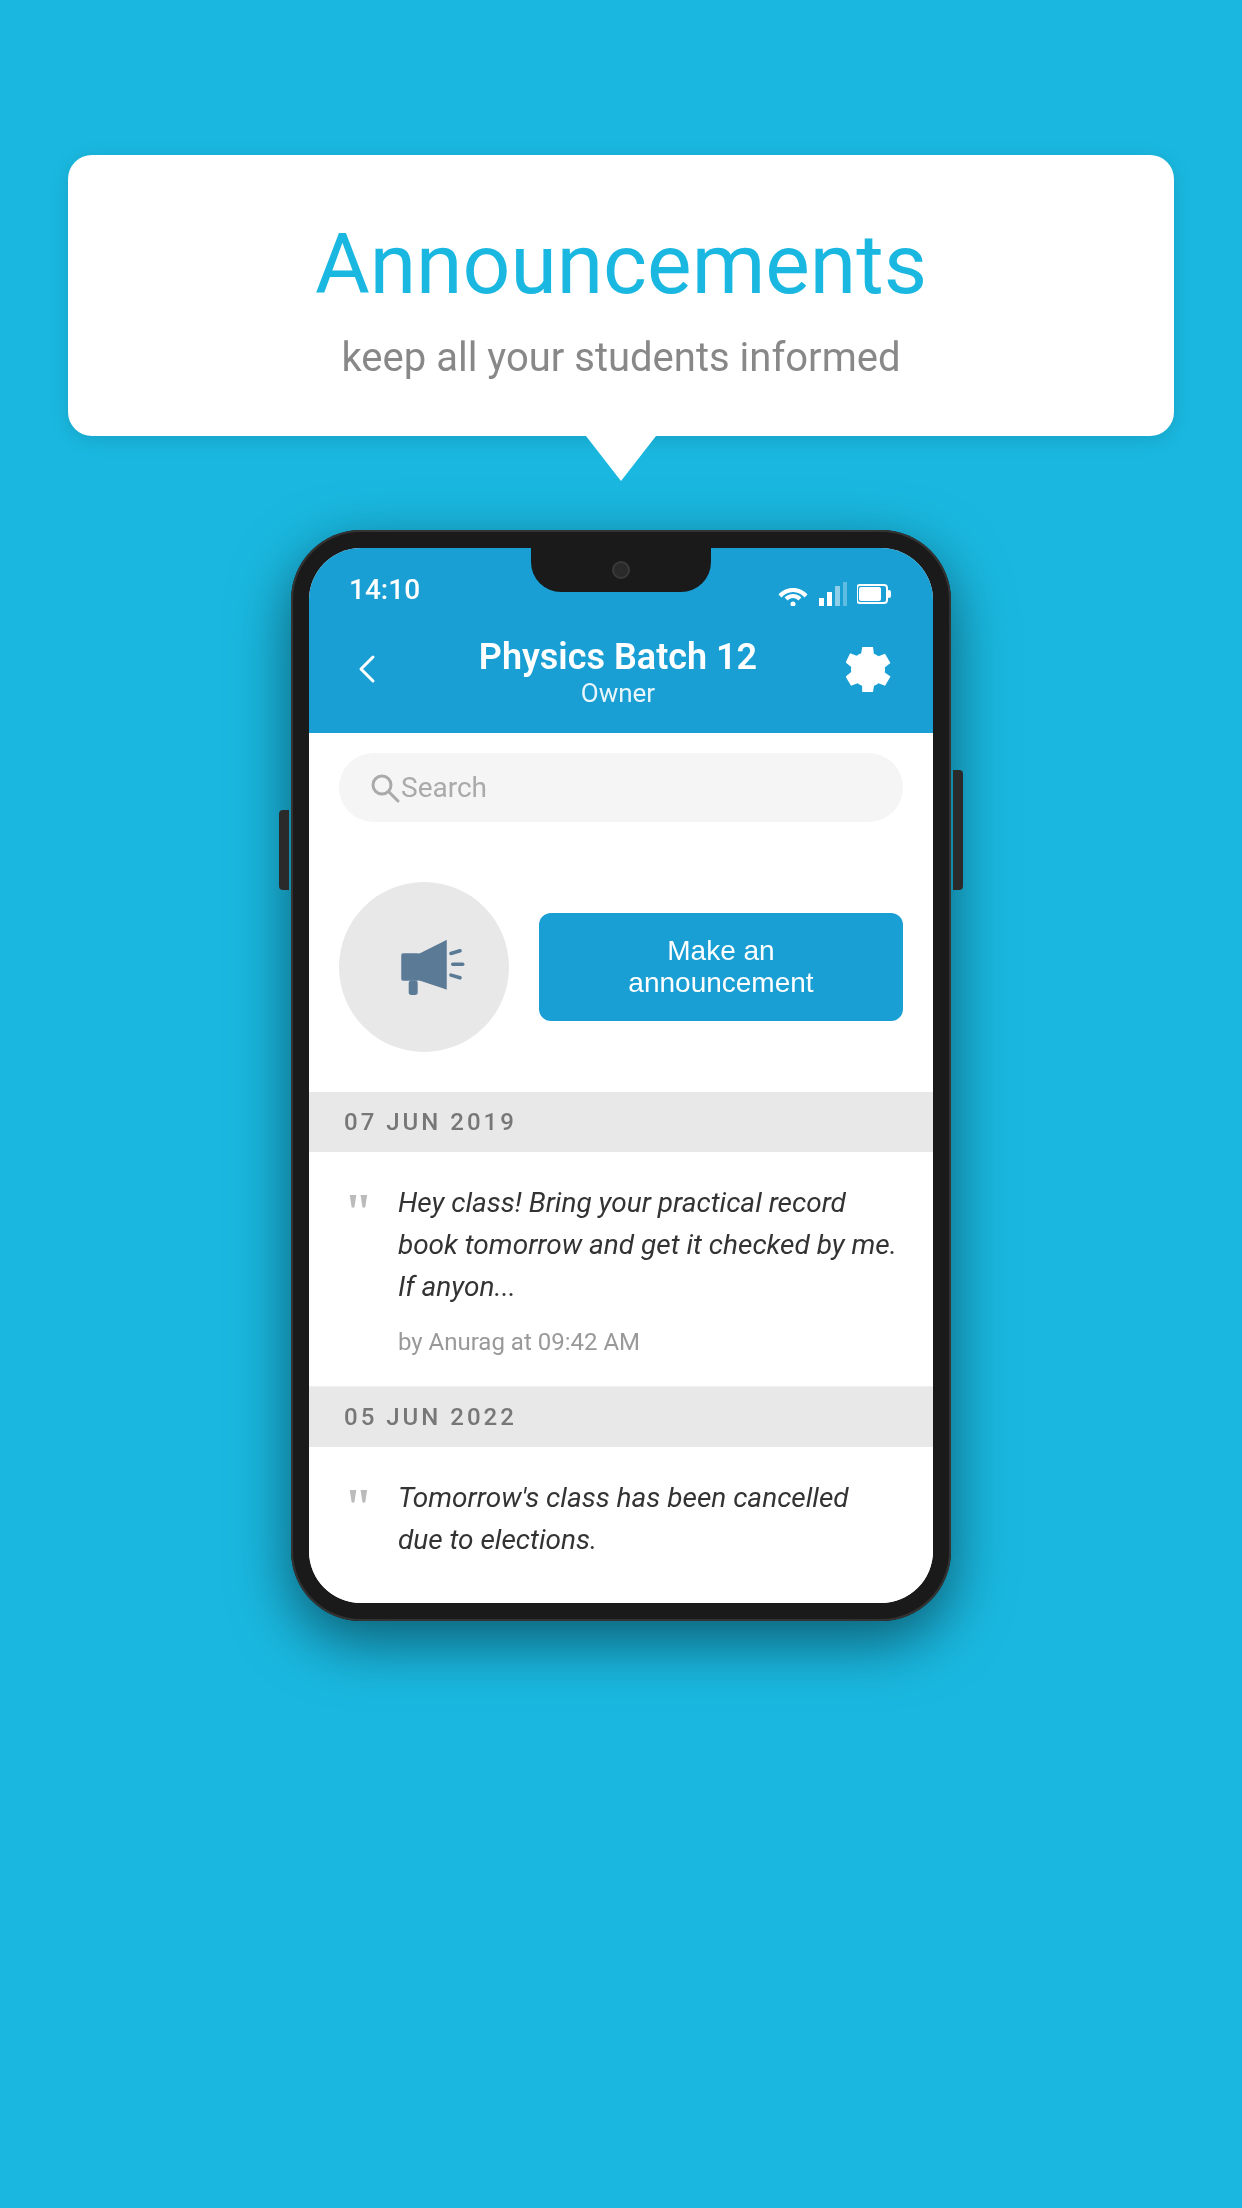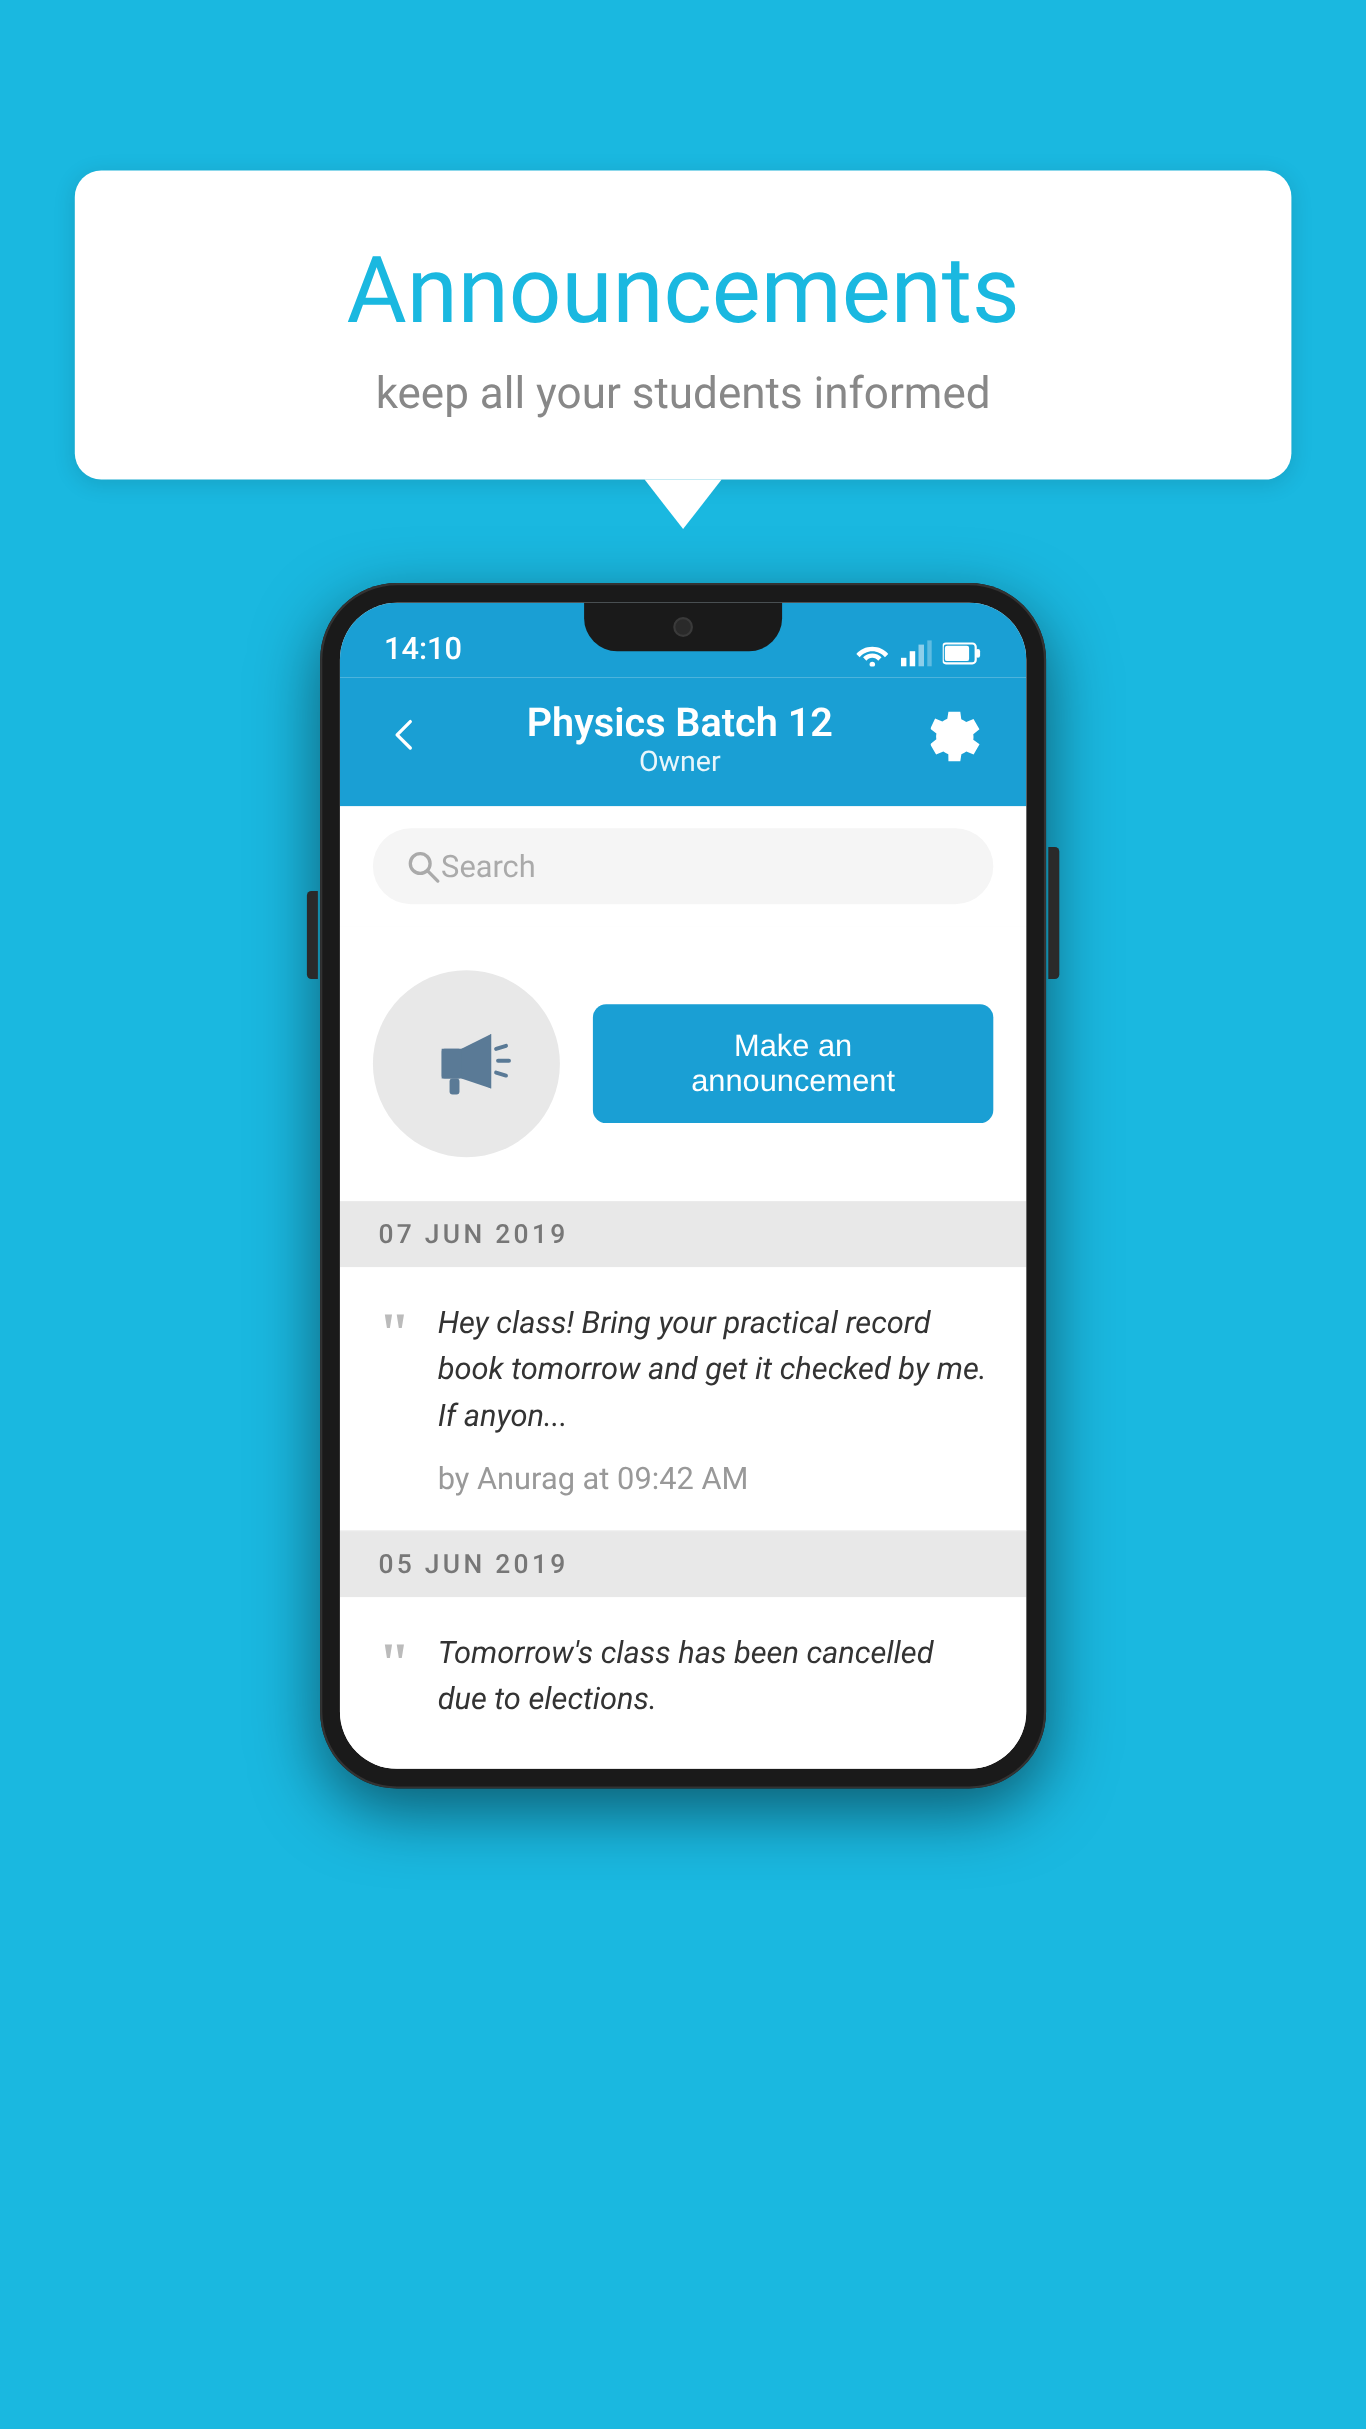--- a/index.html
+++ b/index.html
@@ -324,21 +324,21 @@
 
     .announcement-text {
       font-size: 28px;
       color: #333;
       font-style: italic;
       line-height: 1.5;
       margin-bottom: 12px;
     }
 
     .announcement-meta {
-      font-size: 28px;
+      font-size: 24px;
       color: #999;
       margin-top: 20px;
     }
 
     .announcement-item-partial {
       background: white;
       padding: 30px 35px;
       display: flex;
       align-items: flex-start;
       gap: 25px;
@@ -440,21 +440,21 @@
 
       <div class="announcement-item">
         <div class="quote-icon">"</div>
         <div class="announcement-content">
           <div class="announcement-text">Hey class! Bring your practical record book tomorrow and get it checked by me. If anyon...</div>
           <div class="announcement-meta">by Anurag at 09:42 AM</div>
         </div>
       </div>
 
       <div class="date-separator">
-        <span class="date-text">05  JUN  2019</span>
+        <span class="date-text">05  JUN  2022</span>
       </div>
 
       <div class="announcement-item-partial">
         <div class="quote-icon">"</div>
         <div class="announcement-content">
           <div class="announcement-text">Tomorrow's class has been cancelled due to elections.</div>
         </div>
       </div>
 
     </div>

